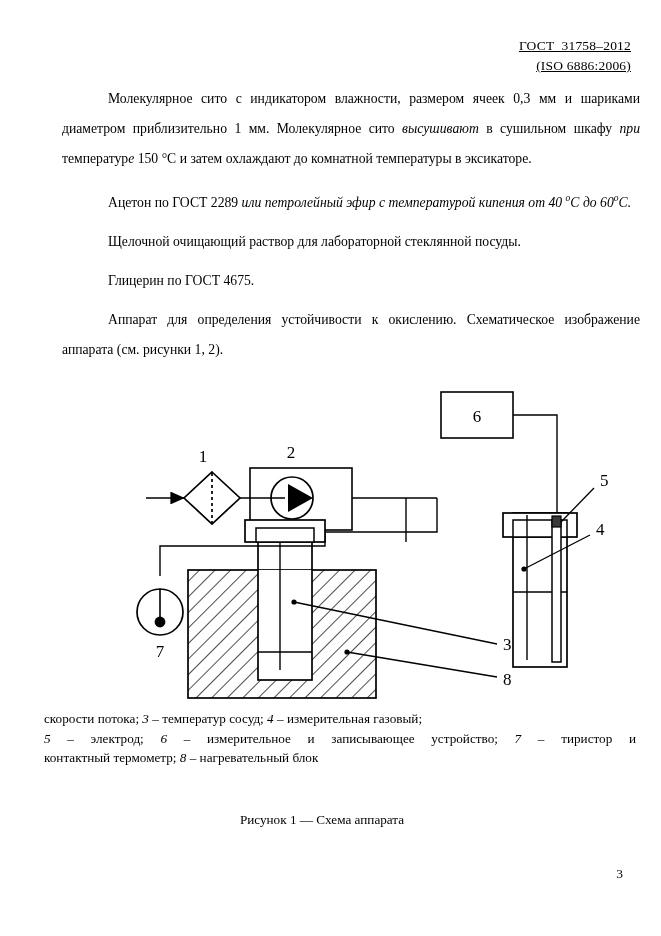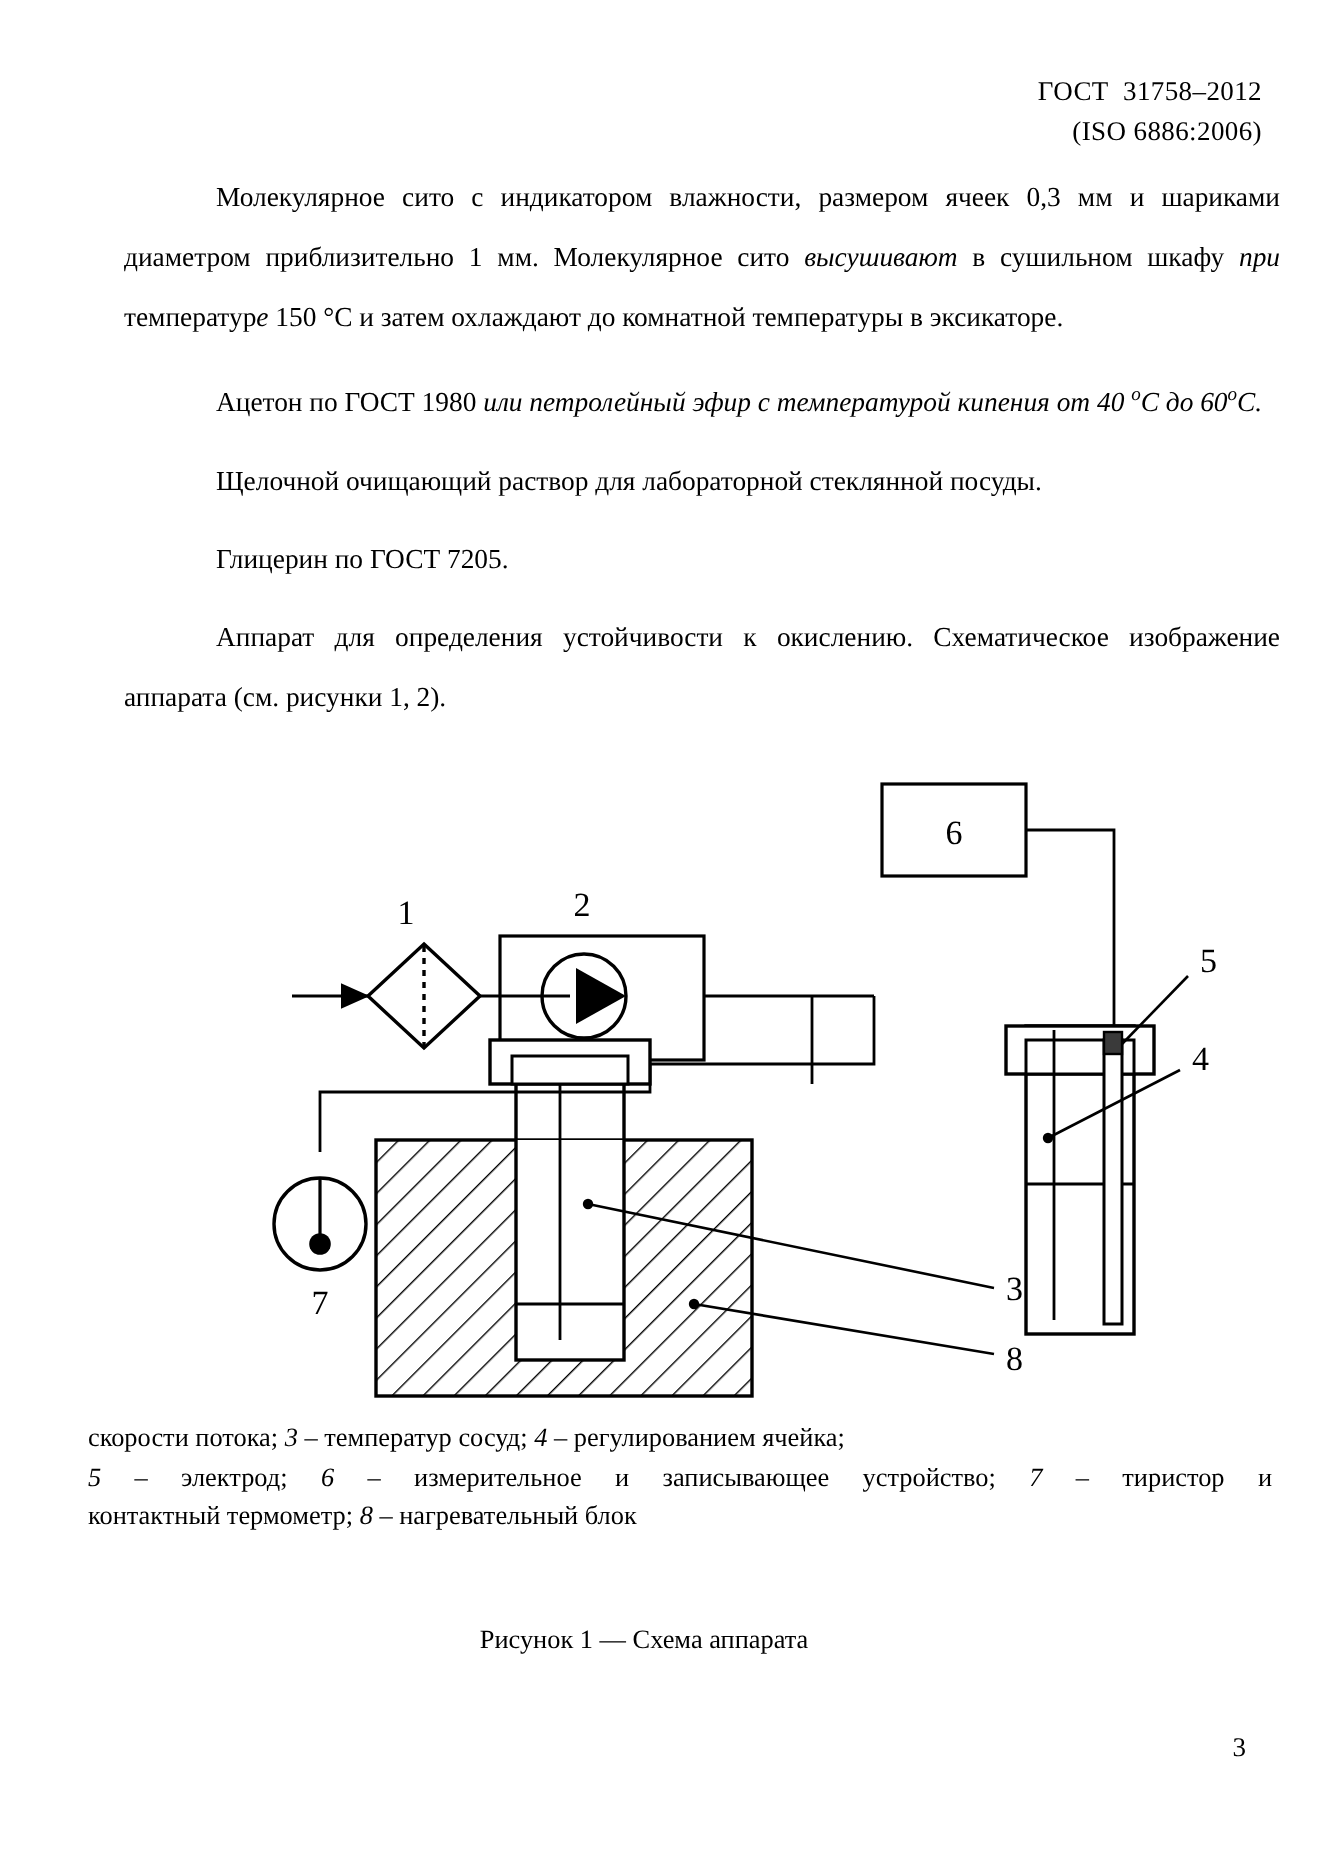--- a/index.html
+++ b/index.html
@@ -24,20 +24,21 @@
 
   
   .header {
     position: absolute;
     right: 30px;
     top: 36px;
     text-align: right;
     font-size: 13.5px;
     line-height: 20px;
     letter-spacing: 0.2px;
+    text-decoration: underline;
   }
   .header .gost { white-space: pre; }
 
   
   .content {
     position: absolute;
     left: 62px;
     top: 84px;
     width: 578px;
   }
@@ -108,25 +109,25 @@
 
   <div class="header">
     <div class="gost">ГОСТ  31758–2012</div>
     <div class="gost">(ISO 6886:2006)</div>
   </div>
 
   <div class="content">
 
     <p class="para"><span>Молекулярное сито с индикатором влажности, размером ячеек 0,3 мм и шариками диаметром приблизительно 1   мм. Молекулярное сито  </span><i>высушивают</i><span> в сушильном шкафу </span><i>при</i><span> температур</span><i>е</i><span> 150 °C и затем охлаждают до комнатной температуры в эксикаторе.</span></p>
 
-    <p class="para"><span>Ацетон по ГОСТ 1980 </span><i>или петролейный эфир с температурой кипения от 40 </i><span class="deg-sup">о</span><i>С до  60</i><span class="deg-sup">о</span><i>С.</i></p>
+    <p class="para"><span>Ацетон по ГОСТ 2289 </span><i>или петролейный эфир с температурой кипения от 40 </i><span class="deg-sup">о</span><i>С до  60</i><span class="deg-sup">о</span><i>С.</i></p>
 
     <p class="para">Щелочной очищающий раствор  для лабораторной стеклянной посуды.</p>
 
-    <p class="para">Глицерин по ГОСТ 7205.</p>
+    <p class="para">Глицерин по ГОСТ 4675.</p>
 
 
     <p class="para">Аппарат для определения устойчивости к окислению. Схематическое изображение аппарата (см. рисунки 1, 2).</p>
 
   </div>
 
   <div class="figure">
     <svg width="661" height="320" viewBox="0 0 661 320" xmlns="http://www.w3.org/2000/svg">
       <defs>
         <pattern id="hatch" width="11" height="11" patternTransform="rotate(45)" patternUnits="userSpaceOnUse">
@@ -225,21 +226,21 @@
 
         <circle cx="347" cy="272" r="2.6" fill="#000000"></circle>
         <line x1="347" y1="272" x2="497" y2="297" stroke="#000000" stroke-width="1.3"></line>
         <text x="503" y="305" font-family="'Liberation Serif', serif" font-size="17">8</text>
       </g>
 
     </svg>
   </div>
 
   <div class="legend">
-    <span class="ln n"><span>скорости потока;   </span><i>3</i><span> – температур сосуд;    </span><i>4</i><span> – регулированием ячейка;</span></span>
+    <span class="ln n"><span>скорости потока;   </span><i>3</i><span> – температур сосуд;    </span><i>4</i><span> – измерительная газовый;</span></span>
     <span class="ln j"><i> 5</i><span> – электрод;  </span><i>6</i><span> – измерительное и записывающее устройство; </span><i>7</i><span> – тиристор и</span></span>
     <span class="ln n"><span>контактный термометр; </span><i>8</i><span> – нагревательный блок</span></span>
   </div>
 
   <div class="caption">Рисунок 1 — Схема аппарата</div>
 
   <div class="pageno">3</div>
 
 </div>
 

